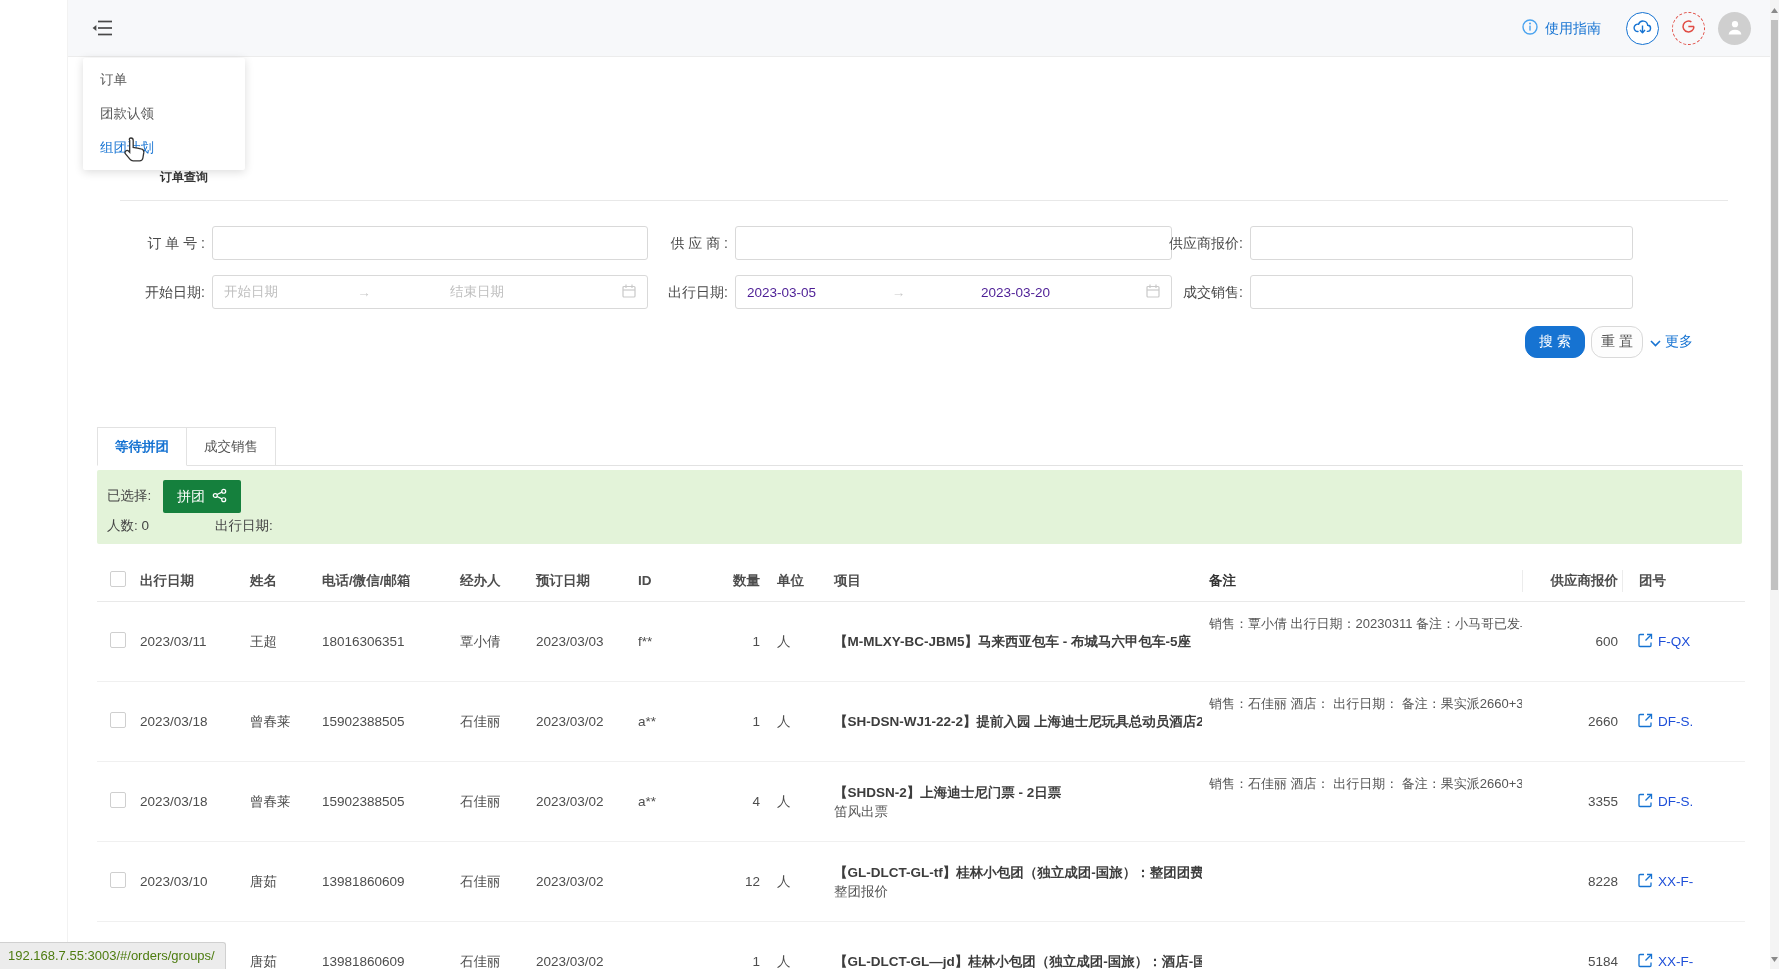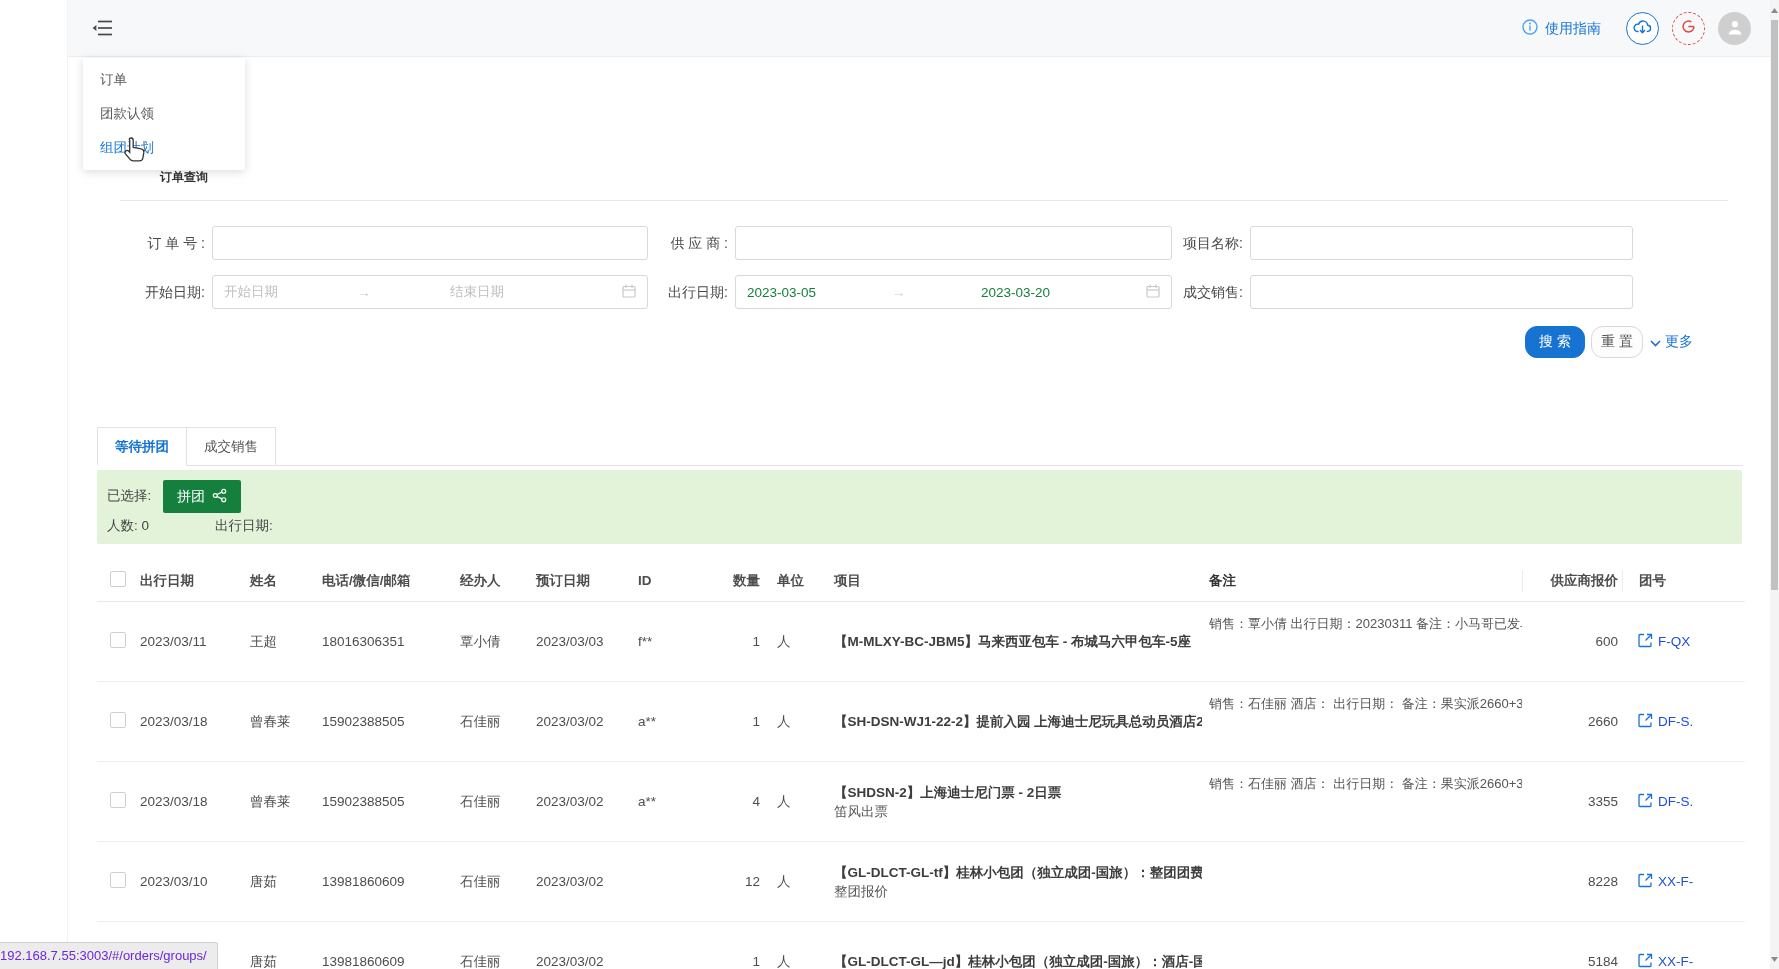--- a/index.html
+++ b/index.html
@@ -34,21 +34,21 @@
   .hand-cursor { left:122px; top:136px; z-index:60; }
 
   
   .page-title { left:160px; top:169px; font-size:12px; font-weight:700; color:#333; }
   .divider { left:120px; top:200px; width:1608px; height:1px; background:#e8e8e8; }
   .f-label { font-size:14px; color:#4a4a4a; text-align:right; line-height:34px; }
   .f-input { height:34px; background:#fff; border:1px solid #d9d9d9; border-radius:3px; cursor:text;
              display:flex; align-items:center; padding:0 11px; font-size:13.5px; color:#555; }
   .range { justify-content:space-between; }
   .range .ph { color:#bfbfbf; }
-  .range .val { color:#15803d; }
+  .range .val { color:#4c1d95; }
   .range .arrow { color:#c9c9c9; flex:1; text-align:center; }
   .btn { height:32px; border-radius:12px; font-size:14px; display:flex; align-items:center; justify-content:center; cursor:pointer; }
   .btn-primary { background:#1673d2; color:#fff; border:1px solid #1673d2; }
   .btn-plain { background:#fdfdfd; color:#555; border:1px solid #d9d9d9; }
   .more-link { color:#1673d2; font-size:14px; display:flex; align-items:center; gap:4px; cursor:pointer; }
 
   
   .tabs { left:97px; top:427px; width:1646px; display:flex; border-bottom:1px solid #e2e2e2; height:39px; }
   .tab { height:39px; padding:0 17px; display:flex; align-items:center; font-size:13.5px; cursor:pointer;
          border:1px solid #e2e2e2; background:#fff; color:#555; }
@@ -90,22 +90,22 @@
   .group-txt { color:#1d4ed8; font-size:13.5px; white-space:nowrap; }
 
   
   .scrollbar { left:1770px; top:0; width:9px; height:969px; background:#f4f4f4; z-index:70; }
   .sb-thumb { position:absolute; left:1px; top:20px; width:7px; height:570px; background:#c1c1c1; }
   .sb-arrow { position:absolute; left:0; width:9px; height:16px; display:flex; align-items:center; justify-content:center; cursor:pointer; }
   .sb-arrow svg { display:block; }
 
   
   .status-tip { left:0; top:942px; height:27px; line-height:25px; background:#ececec; border:1px solid #d0d0d0;
-                border-left:none; border-bottom:none; border-top-right-radius:3px; padding:0 10px 0 0;
-                font-size:13px; color:#6d28d9; z-index:80; }
+                border-left:none; border-bottom:none; border-top-right-radius:3px; padding:0 10px 0 8px;
+                font-size:13px; color:#4d7c0f; z-index:80; }
 </style>
 </head>
 <body>
 
 <div class="abs topbar"></div>
 
 <div class="abs hamburger">
   <svg width="22" height="20" viewBox="0 0 22 20">
     <g stroke="#484848" stroke-width="1.7" fill="none">
       <line x1="6" y1="3.5" x2="20" y2="3.5"></line>
@@ -236,21 +236,21 @@
 
 <div class="abs page-title">订单查询</div>
 <div class="abs divider"></div>
 
 <div class="abs f-label" style="left:100px; top:226px; width:105px;">订 单 号 :</div>
 <div class="abs f-input" style="left:212px; top:226px; width:436px;"></div>
 
 <div class="abs f-label" style="left:628px; top:226px; width:100px;">供 应 商 :</div>
 <div class="abs f-input" style="left:735px; top:226px; width:437px;"></div>
 
-<div class="abs f-label" style="left:1143px; top:226px; width:100px;">项目名称:</div>
+<div class="abs f-label" style="left:1143px; top:226px; width:100px;">供应商报价:</div>
 <div class="abs f-input" style="left:1250px; top:226px; width:383px;"></div>
 
 <div class="abs f-label" style="left:100px; top:275px; width:105px;">开始日期:</div>
 <div class="abs f-input range" style="left:212px; top:275px; width:436px;">
   <span class="ph">开始日期</span>
   <span class="arrow">→</span>
   <span class="ph" style="flex:1;">结束日期</span>
   <span>
     <svg width="14" height="14" viewBox="0 0 14 14" fill="none" stroke="#c9c9c9" stroke-width="1.2">
       <rect x="1" y="2.5" width="12" height="10.5" rx="1"></rect>

